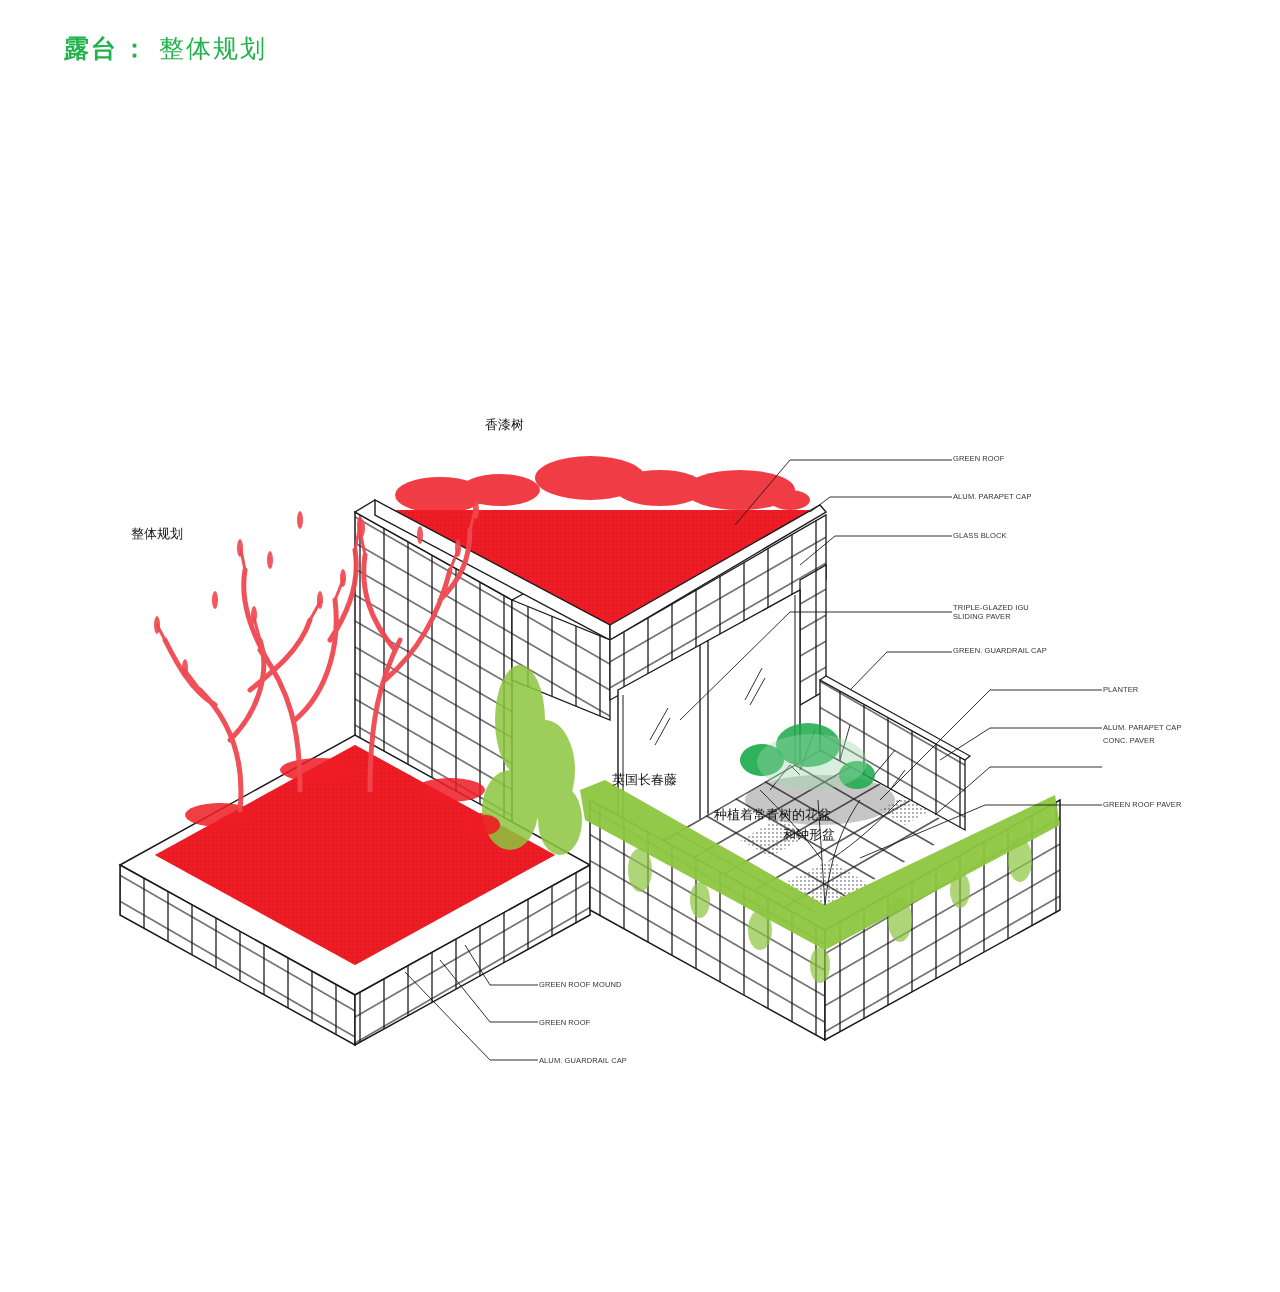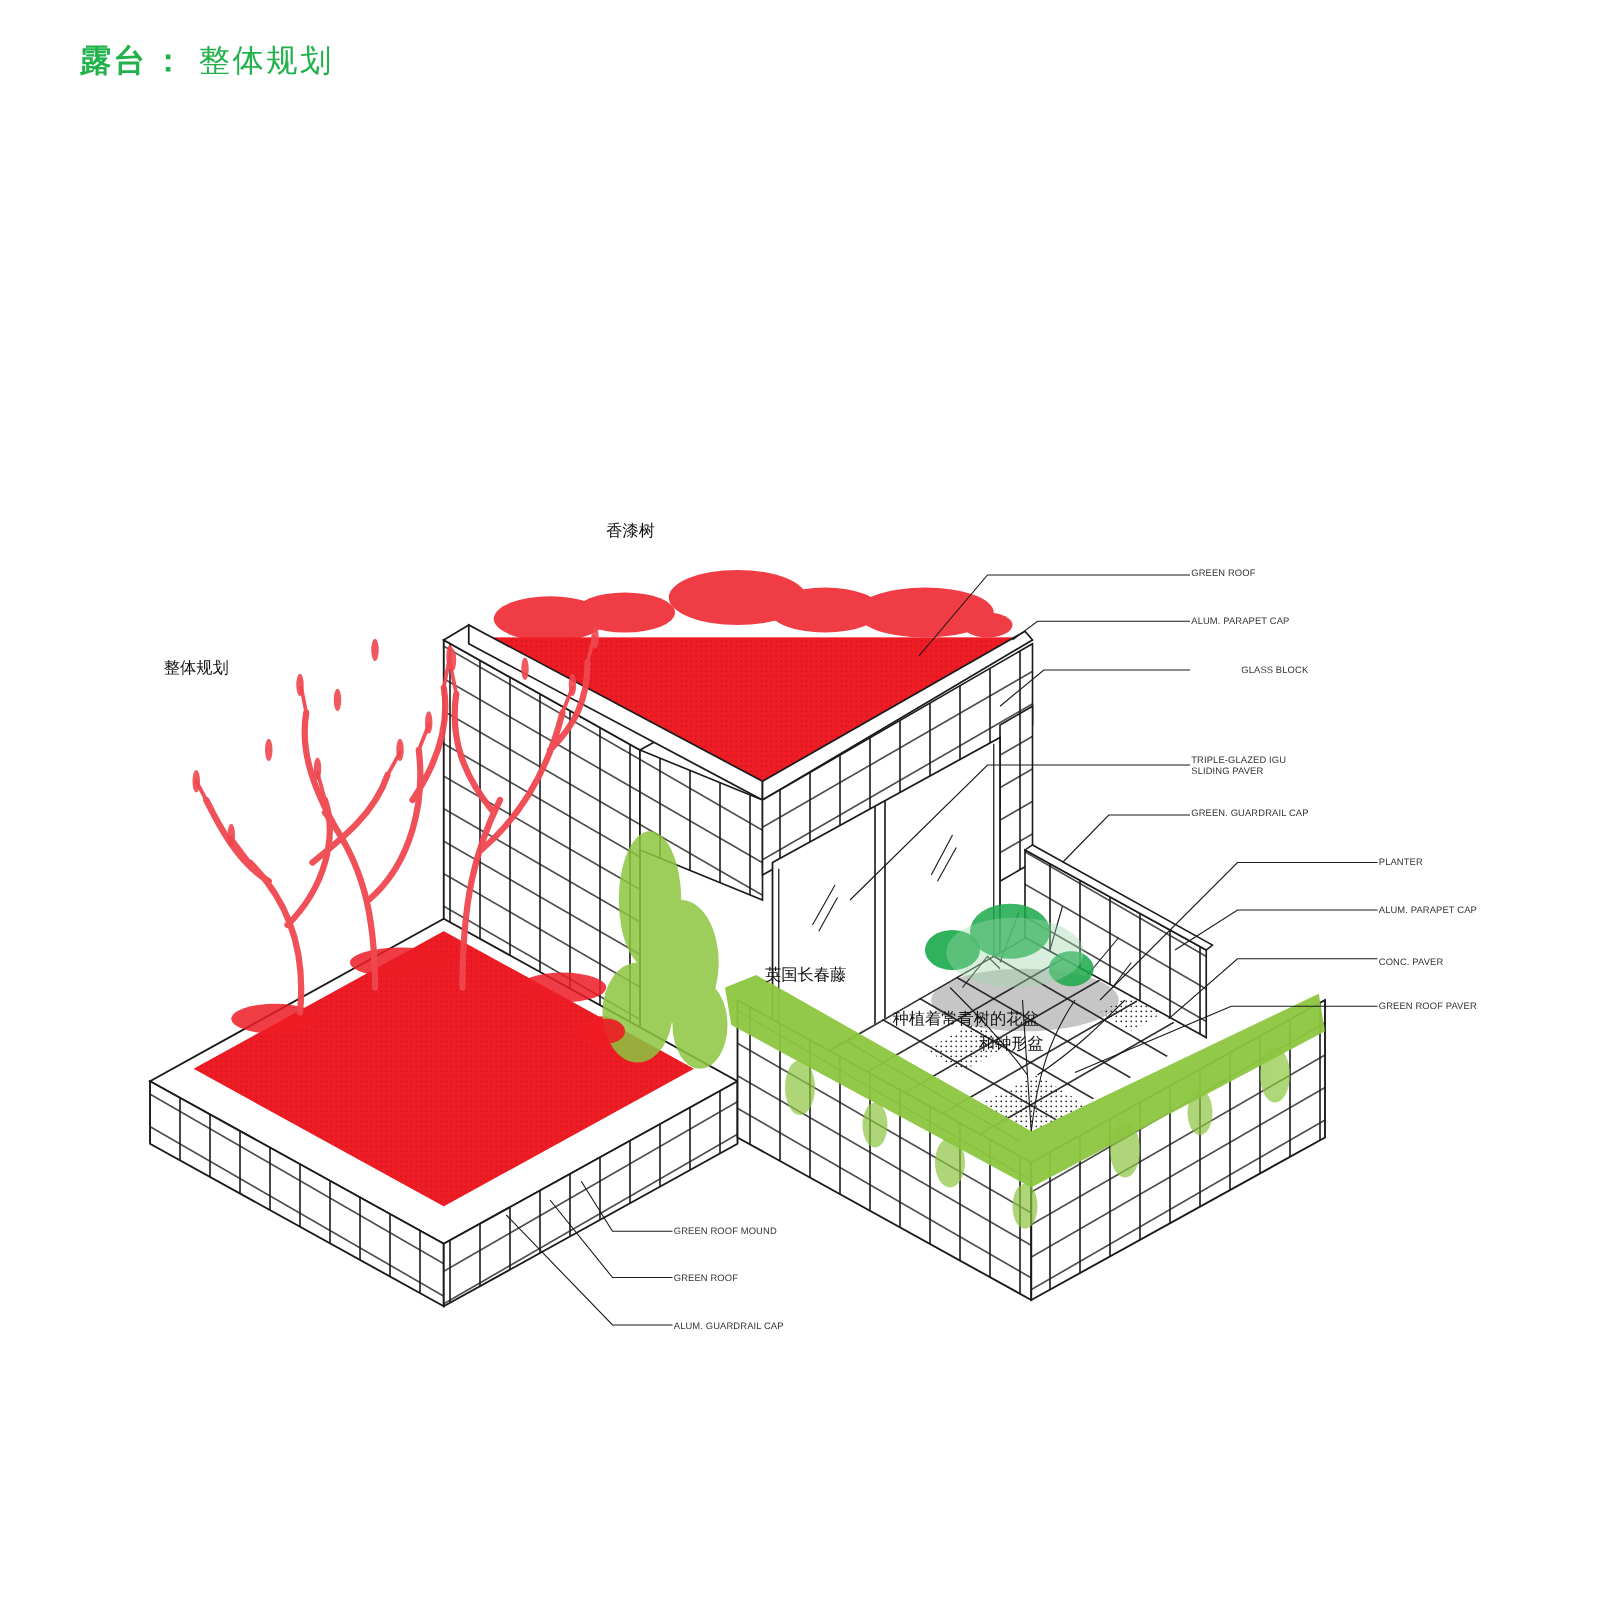--- a/index.html
+++ b/index.html
@@ -201,26 +201,26 @@
 </svg>
 
 <div class="plant-label" style="left:485px; top:416px;">香漆树</div>
 <div class="plant-label" style="left:131px; top:525px;">整体规划</div>
 <div class="plant-label" style="left:612px; top:756px;margin-top:15px;">英国长春藤</div>
 <div class="plant-label" style="left:714px; top:806px;">种植着常青树的花盆</div>
 <div class="plant-label" style="left:783px; top:826px;">和钟形盆</div>
 
 <div class="callout" style="left:953px; top:454px;">GREEN ROOF</div>
 <div class="callout" style="left:953px; top:492px;">ALUM. PARAPET CAP</div>
-<div class="callout" style="left:953px; top:531px;margin-left:40px;">GLASS BLOCK</div>
+<div class="callout" style="left:953px; top:531px;">GLASS BLOCK</div>
 <div class="callout" style="left:953px; top:603px;">
   <div>TRIPLE-GLAZED IGU</div>
   <div>SLIDING PAVER</div>
 </div>
 <div class="callout" style="left:953px; top:646px;">GREEN. GUARDRAIL CAP</div>
 <div class="callout" style="left:1103px; top:685px;">PLANTER</div>
 <div class="callout" style="left:1103px; top:723px;">ALUM. PARAPET CAP</div>
-<div class="callout" style="left:1103px; top:765px;">CONC. PAVER</div>
+<div class="callout" style="left:1103px; top:736px;">CONC. PAVER</div>
 <div class="callout" style="left:1103px; top:800px;text-align:center;">GREEN ROOF PAVER</div>
 
 <div class="callout" style="left:539px; top:980px;">GREEN ROOF MOUND</div>
 <div class="callout" style="left:539px; top:1018px;">GREEN ROOF</div>
 <div class="callout" style="left:539px; top:1056px;">ALUM. GUARDRAIL CAP</div>
 
 </body></html>

